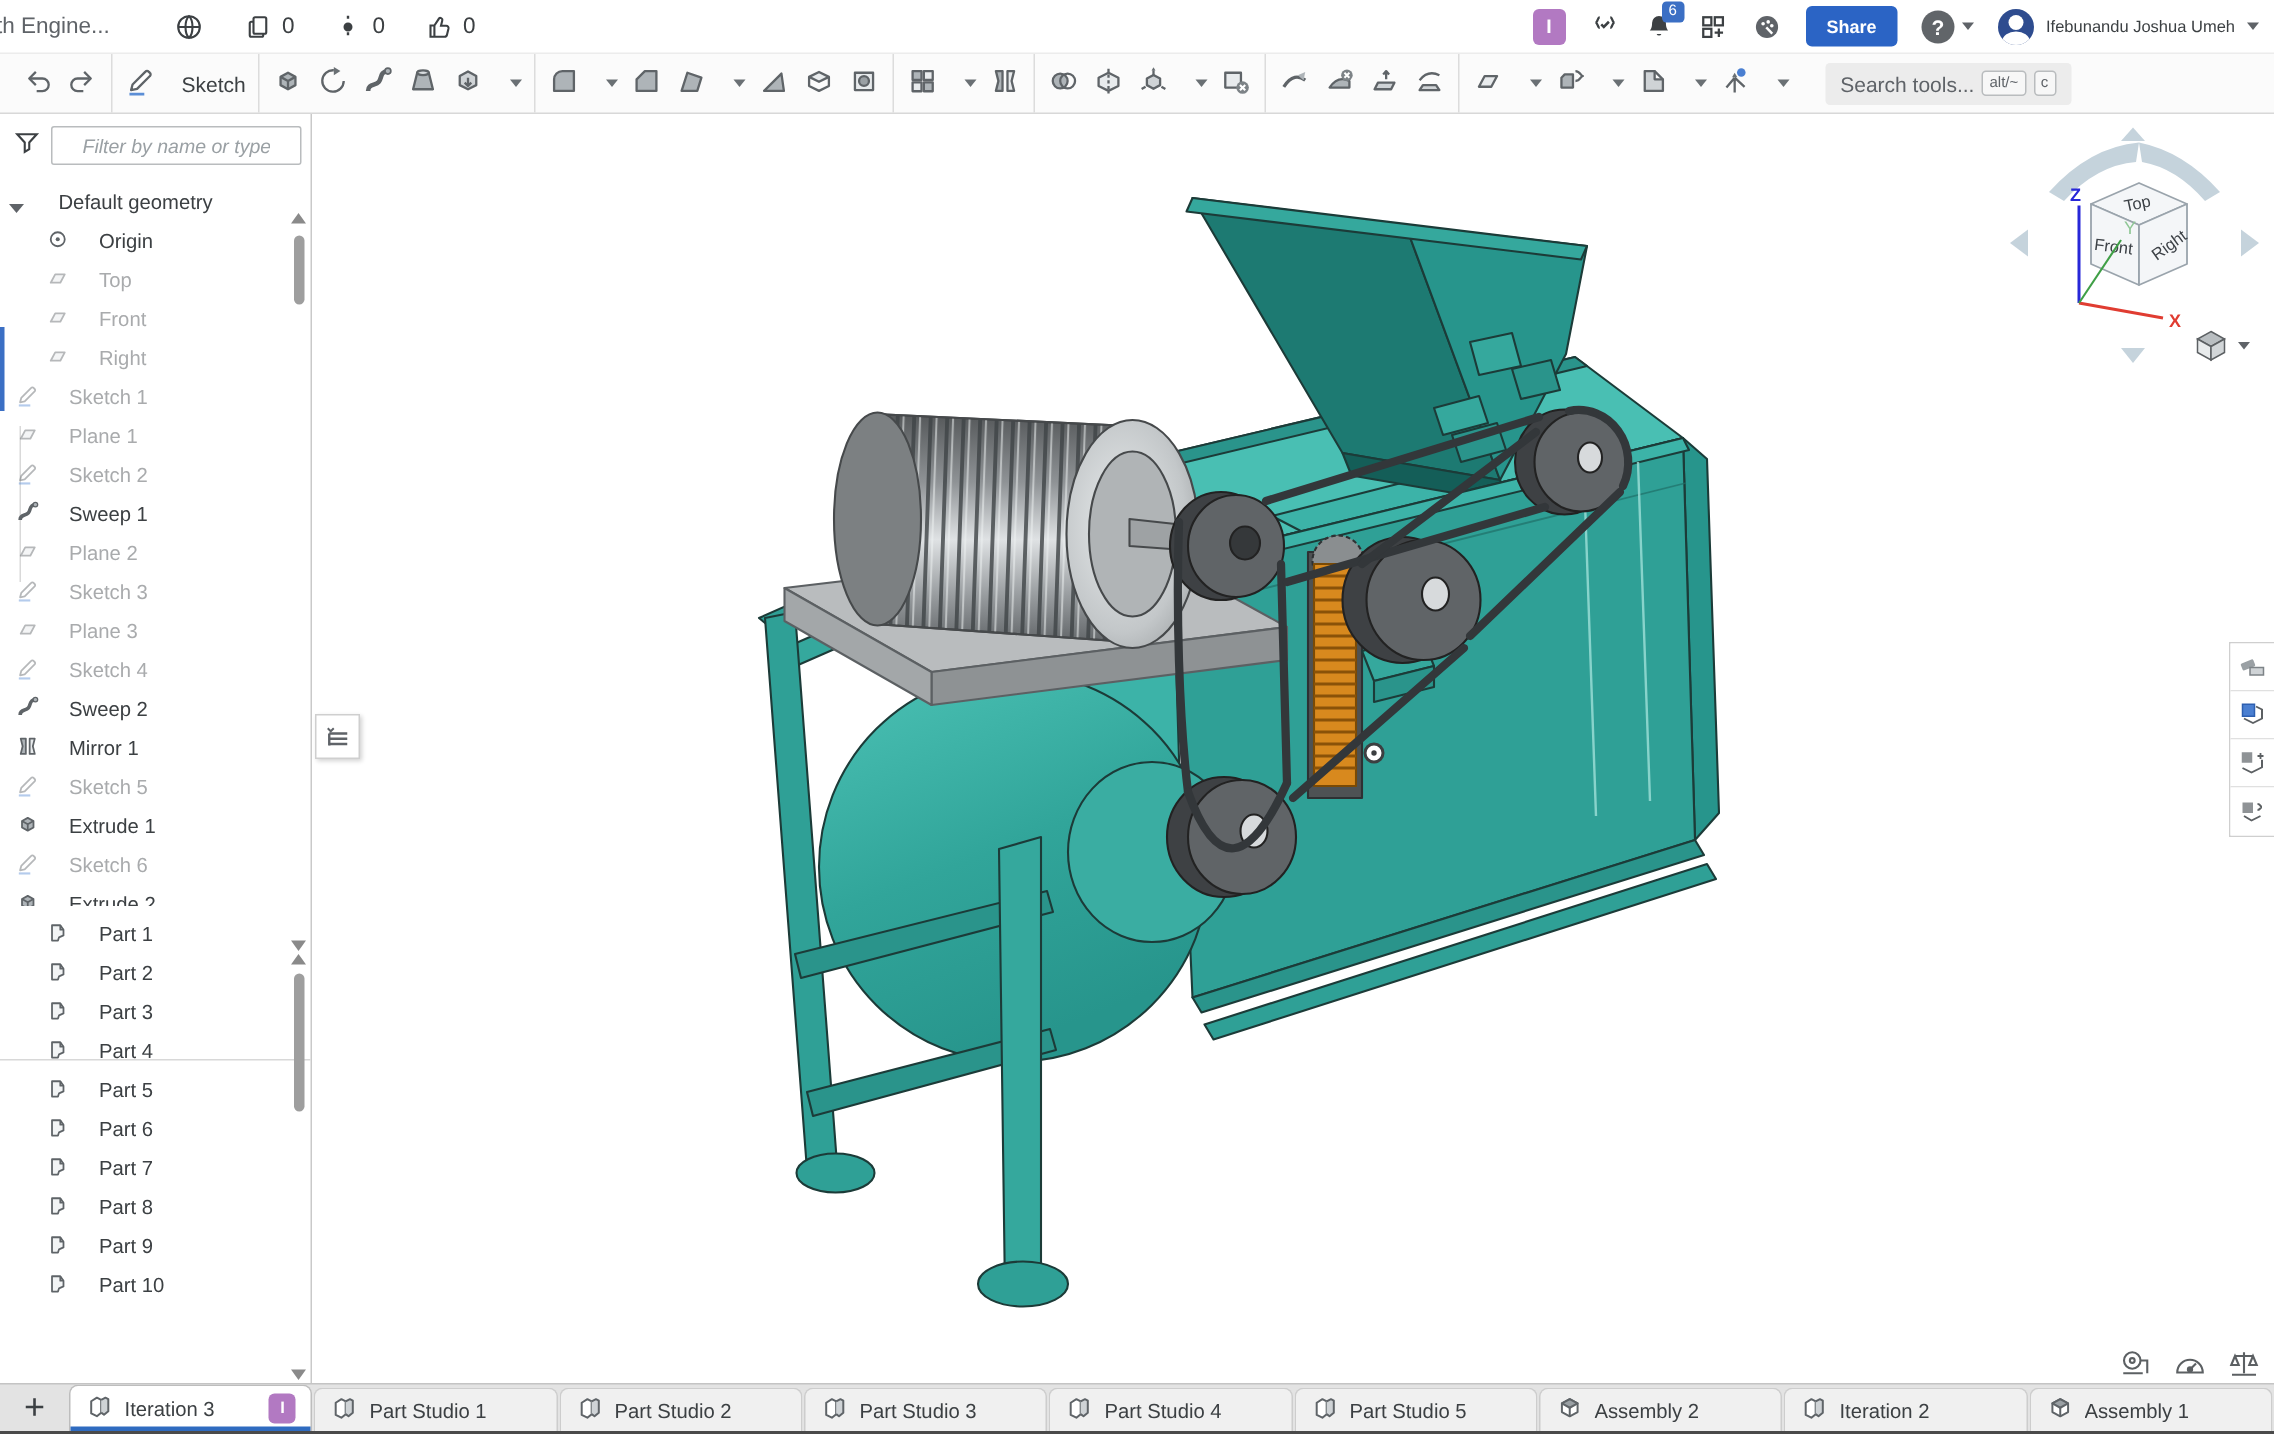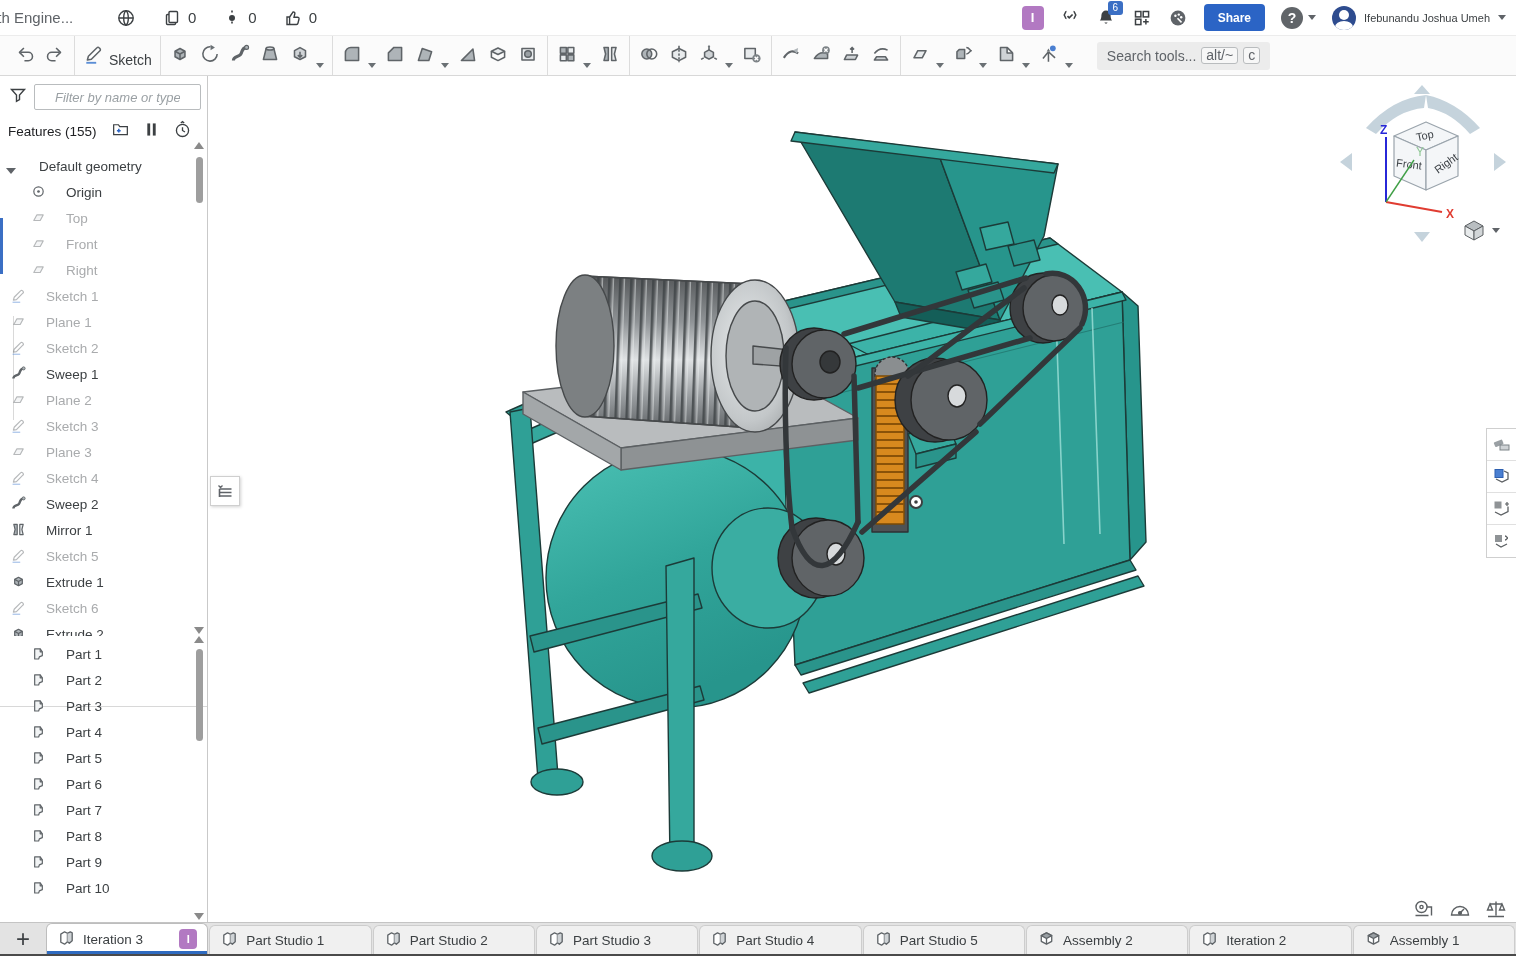--- a/index.html
+++ b/index.html
@@ -32,28 +32,28 @@
                     border-radius:50%; background:#fff; }
   .avatar::after { content:""; position:absolute; left:3px; top:15px; width:18px; height:12px;
                    border-radius:50% 50% 0 0; background:#fff; }
   .user-name { font-size:11px; color:#3c4043; }
 
   
   .toolbar { position:absolute; left:0; top:36px; width:1516px; height:40px; background:#fbfbfb;
              border-bottom:1px solid #d8d8d8; display:flex; align-items:center; padding:0 6px; }
   .tb-group { display:flex; align-items:center; height:100%; padding:0 4px; border-right:1px solid #dcdcdc; }
   .tb-group:last-child { border-right:none; }
-  .tb-btn { display:flex; align-items:flex-end; gap:4px; padding:3px 4px; border:none; background:transparent;
+  .tb-btn { display:flex; align-items:center; gap:16px; padding:3px 4px; border:none; background:transparent;
             cursor:pointer; border-radius:3px; color:#3c4043; font-size:14px; }
   .tb-btn svg { width:22px; height:22px; }
   .tb-caret { width:0; height:0; border-left:4px solid transparent; border-right:4px solid transparent;
               border-top:5px solid #6a7074; margin-left:1px; }
   .search-tools { margin-left:16px; background:#ececec; border-radius:3px; height:28px;
                   display:flex; align-items:center; gap:5px; padding:0 10px; color:#5f6368; font-size:14px; }
-  .kbd { background:#f7f7f7; border:1px solid #b9bcbe; border-radius:3px; font-size:14px;
+  .kbd { background:#f7f7f7; border:1px solid #b9bcbe; border-radius:3px; font-size:10px;
          color:#5f6368; padding:1px 4px; line-height:13px; }
 
   
   .left-panel { position:absolute; left:0; top:76px; width:208px; height:846px; background:#fff;
                 border-right:1px solid #c9c9c9; }
   .filter-row { display:flex; align-items:center; gap:6px; padding:8px 6px 6px 8px; }
   .filter-row svg { width:20px; height:20px; flex:none; }
   .filter-input { flex:1; height:26px; border:1px solid #b9bcbe; border-radius:2px; font-size:13px;
                   padding:0 20px; font-style:italic; color:#3c4043; width:155px;
                   font-family:"Liberation Sans",sans-serif; }
@@ -411,41 +411,20 @@
   </div>
 
   <div class="left-panel">
     <div class="filter-row">
       <span>
         <svg viewBox="0 0 20 20" fill="none" stroke="#3c4043" stroke-width="1.4">
             <path d="M3.5 4.5h13L11.5 10v4.5l-3 1.8V10z"></path>
           </svg>
       </span>
       <input class="filter-input" placeholder="Filter by name or type" style="">
-    </div>
-    <div class="feat-header">
-      <span class="hdr-label">Features (155)</span>
-      <span>
-        <svg viewBox="0 0 20 20" fill="none" stroke="#3c4043" stroke-width="1.3">
-            <path d="M2.8 5h5l1.4 2h8v8.4H2.8z"></path>
-            <path d="M8.2 9.2v4M6.2 11.2h4" stroke="#2b64c5" stroke-width="1.6"></path>
-          </svg>
-      </span>
-      <span>
-        <svg viewBox="0 0 20 20">
-            <rect x="5.6" y="3.6" width="3" height="12.8" fill="#3c4043"></rect>
-            <rect x="11.4" y="3.6" width="3" height="12.8" fill="#3c4043"></rect>
-          </svg>
-      </span>
-      <span>
-        <svg viewBox="0 0 20 20" fill="none" stroke="#3c4043" stroke-width="1.4">
-            <circle cx="10" cy="11" r="6.4"></circle>
-            <path d="M10 7.6V11l2.6 1.6M8.2 3.2l1.8-1.4 1.8 1.4"></path>
-          </svg>
-      </span>
     </div>
 
     <ul class="tree" id="features-list">
       <div class="guide"></div>
     <li class="group ">
           <span class="chev"></span>
           <span>Default geometry</span>
         </li>
         <li class="child ">
           <span class="t-ico"><svg viewBox="0 0 20 20" width="17" height="17" fill="none" stroke="#5f6468" stroke-width="1.4" stroke-linejoin="round">

